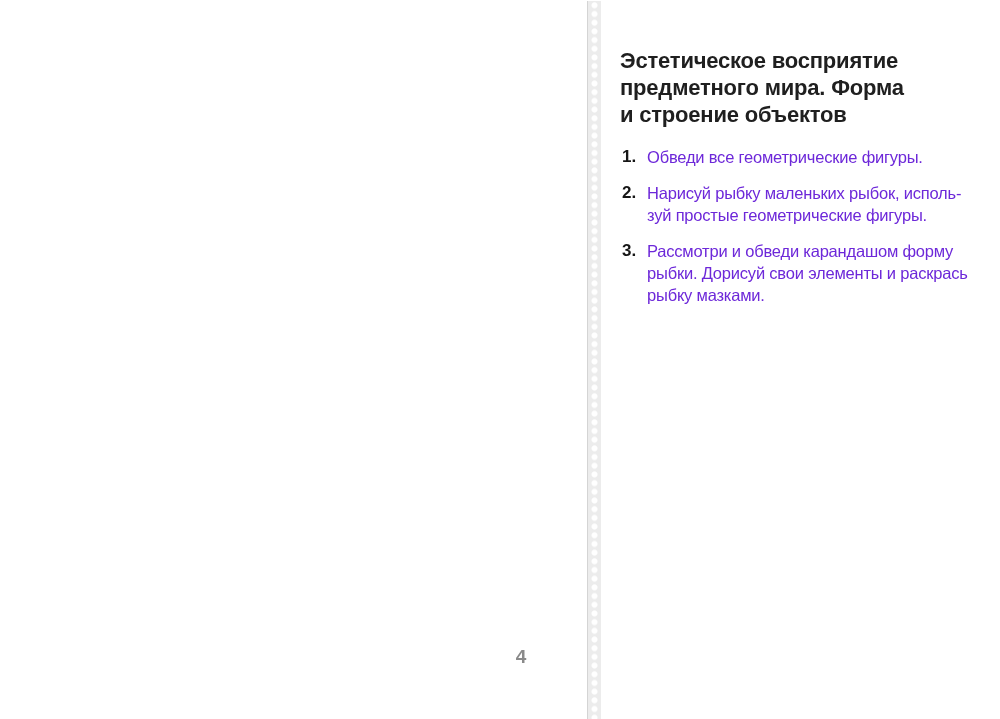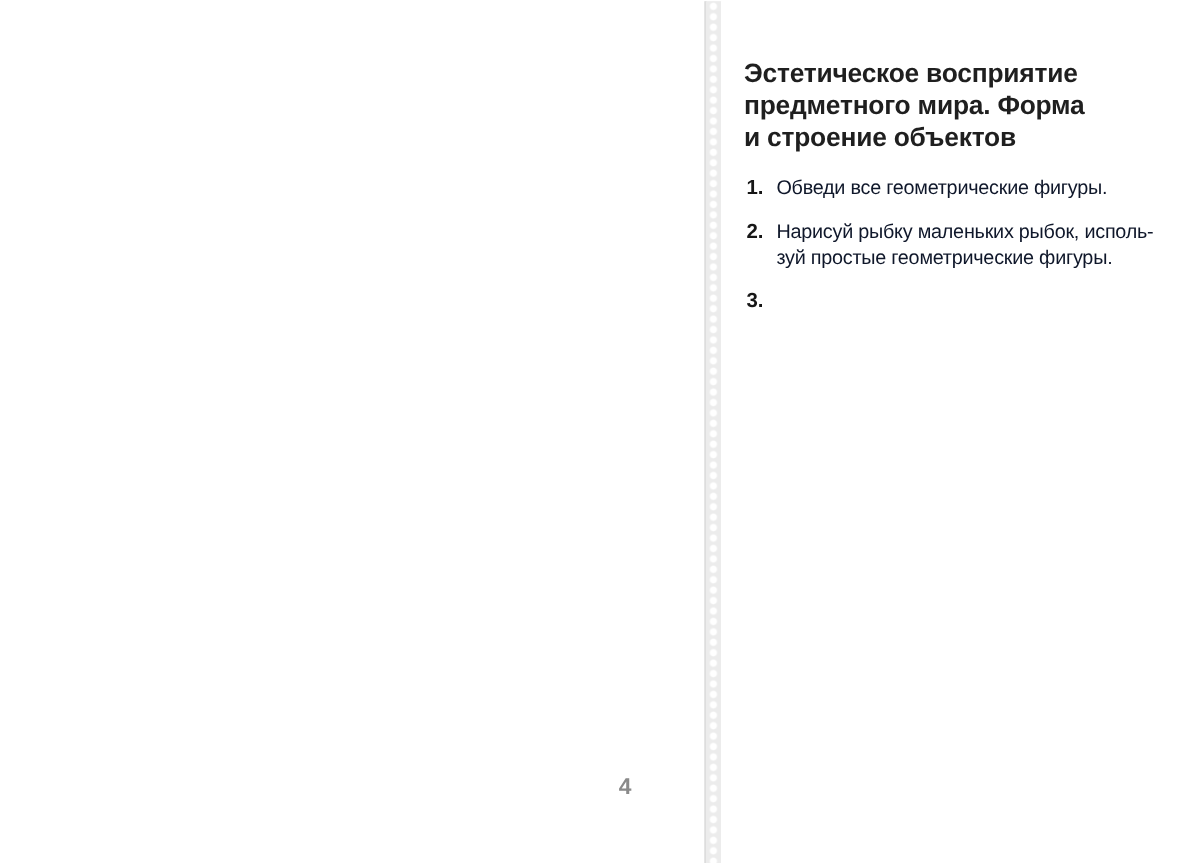--- a/index.html
+++ b/index.html
@@ -64,21 +64,21 @@
   .task-number {
     flex: 0 0 25px;
     font-size: 17px;
     line-height: 22px;
     font-weight: bold;
     color: #161616;
   }
   .task-text {
     font-size: 16.5px;
     line-height: 22px;
-    color: #0f172a;
+    color: #6d28d9;
     letter-spacing: -0.2px;
     white-space: pre-line;
   }
   .page-number {
     position: absolute;
     left: 505px; top: 645px;
     width: 30px;
     text-align: center;
     font-size: 19px;
     line-height: 19px;
@@ -112,20 +112,23 @@
         </div>
 
         <div class="task-item">
           <span class="task-number">2.</span>
           <span class="task-text">Нарисуй рыбку маленьких рыбок, исполь-
 зуй простые геометрические фигуры.</span>
         </div>
 
         <div class="task-item">
           <span class="task-number">3.</span>
+          <span class="task-text">Рассмотри и обведи карандашом форму
+рыбки. Дорисуй свои элементы и раскрась
+рыбку мазками.</span>
         </div>
 
       </div>
     </div>
   </div>
 
   <div class="page-number">4</div>
 
 </div>
 

